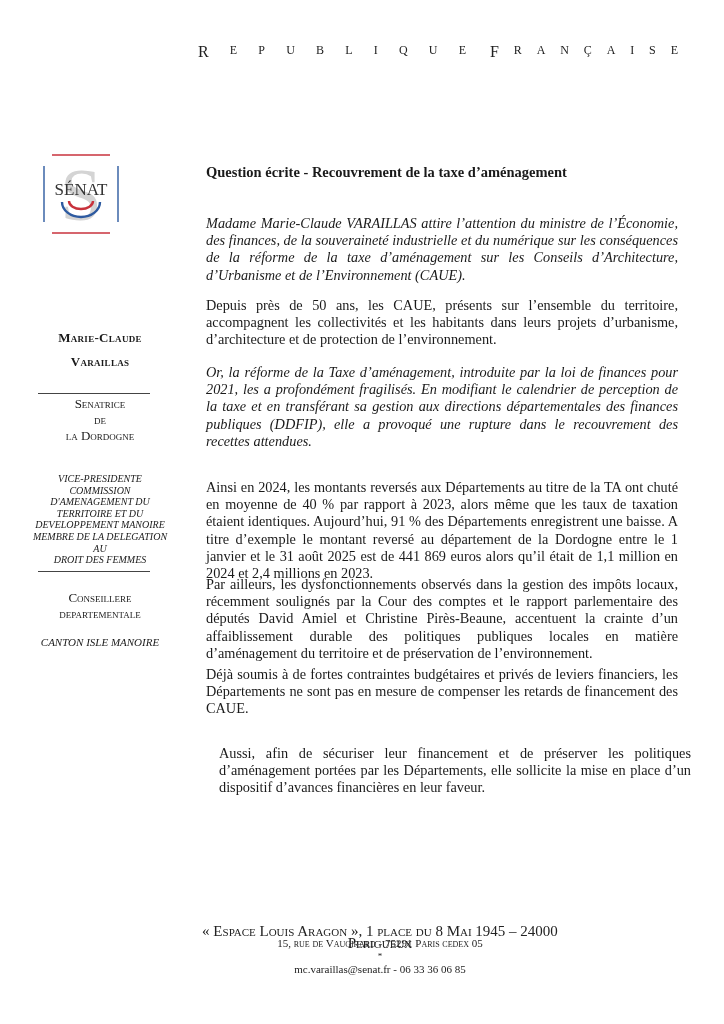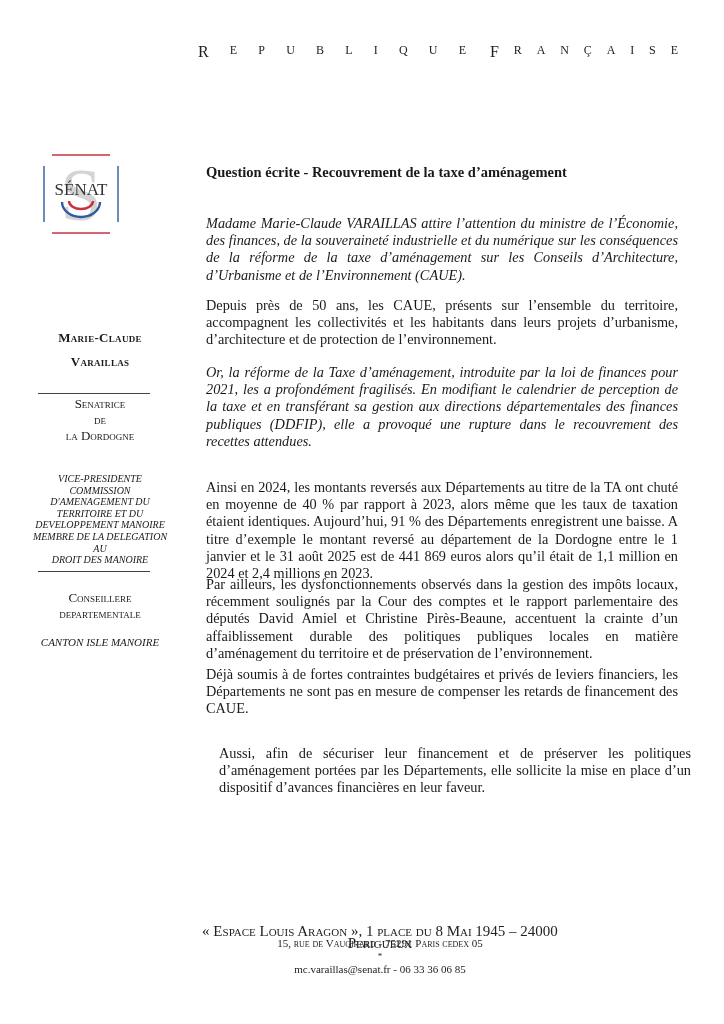--- a/index.html
+++ b/index.html
@@ -105,21 +105,21 @@
   <div>la Dordogne</div>
 </div>
 <div class="side roles-it">
   <div>VICE-PRESIDENTE</div>
   <div>COMMISSION D'AMENAGEMENT DU</div>
   <div>TERRITOIRE ET DU</div>
   <div>DEVELOPPEMENT MANOIRE</div>
 </div>
 <div class="side roles-it2">
   <div>MEMBRE DE LA DELEGATION AU</div>
-  <div>DROIT DES MANOIRE</div>
+  <div>DROIT DES FEMMES</div>
 </div>
 <div class="rule rule2"></div>
 <div class="side conseil">
   <div>Conseillere</div>
   <div>departementale</div>
 </div>
 <div class="side canton">CANTON ISLE MANOIRE</div>
 
 <div class="main title">Question écrite - Recouvrement de la taxe d’aménagement</div>
 <p class="main para p-intro">Madame Marie-Claude VARAILLAS attire l’attention du ministre de l’Économie, des finances, de la souveraineté industrielle et du numérique sur les conséquences de la réforme de la taxe d’aménagement sur les Conseils d’Architecture, d’Urbanisme et de l’Environnement (CAUE).</p>

